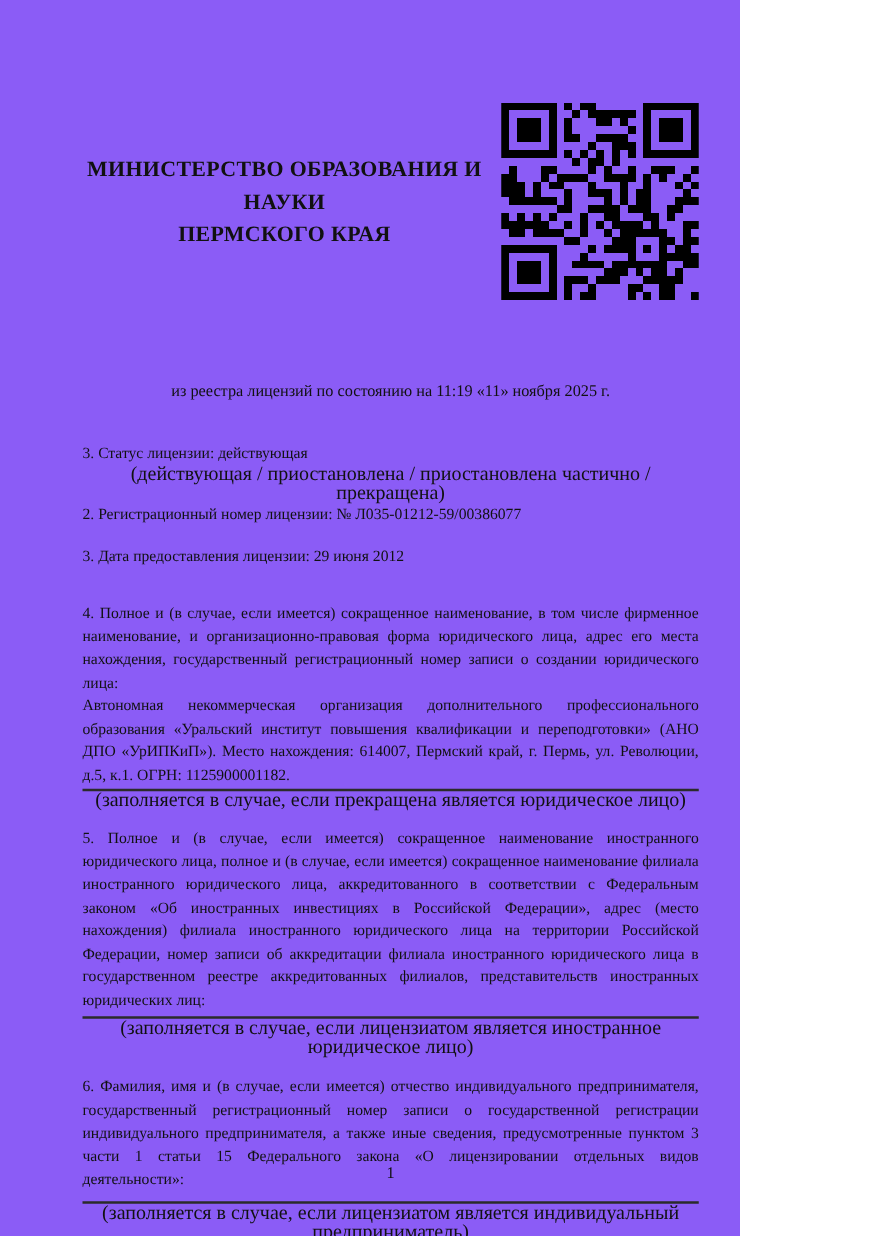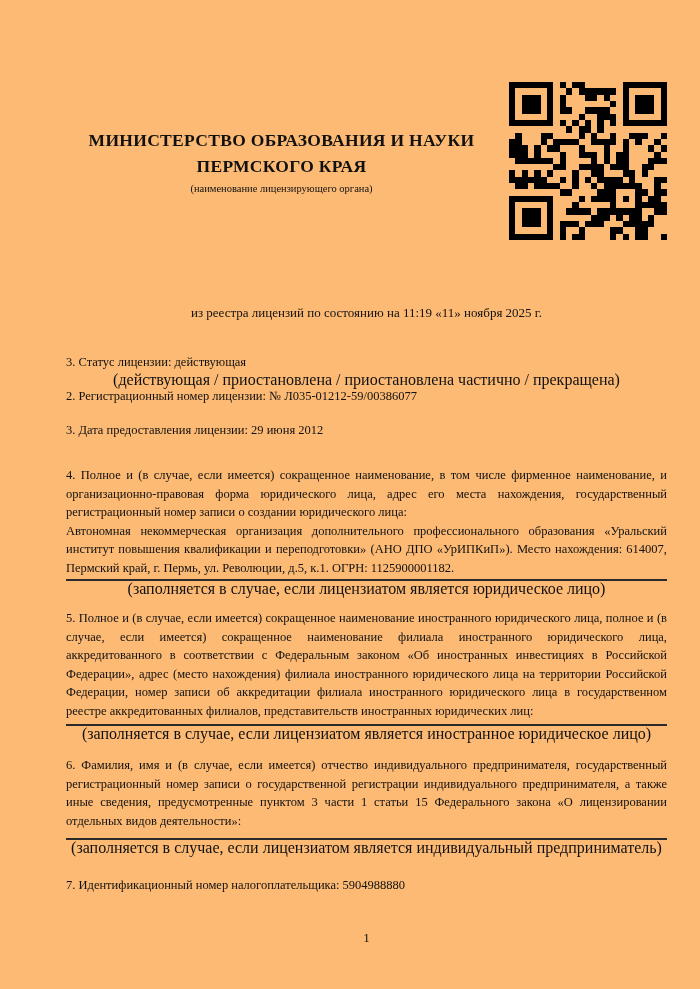--- a/index.html
+++ b/index.html
@@ -1,21 +1,21 @@
 <!DOCTYPE html>
 <html lang="ru"><head>
 <meta charset="utf-8">
 <style>
   html, body { margin: 0; padding: 0; background: #ffffff; }
   body {
     width: 700px; height: 989px;
     font-family: "Liberation Serif", "DejaVu Serif", serif;
     color: #111;
   }
-  .page { position: relative; width: 700px; height: 989px; background: #fdba74; overflow: hidden; }
+  .page { position: relative; width: 592px; height: 989px; background: #8b5cf6; overflow: hidden; }
   .content { padding: 82px 33px 0 66px; }
 
   .header-row { display: flex; align-items: center; }
   .header-text { flex: 1; text-align: center; padding-right: 12px; }
   .ministry { font-size: 17.5px; font-weight: bold; line-height: 26px; letter-spacing: 0.3px; }
   .ministry-note { font-size: 10.5px; line-height: 14px; margin-top: 3px; }
   .qr { width: 158px; height: 158px; flex: 0 0 158px; }
   .qr svg { display: block; width: 158px; height: 158px; }
 
   .doc-title { margin-top: 63px; text-align: center; font-size: 13px; line-height: 19px; }
@@ -44,21 +44,20 @@
 </head>
 <body>
 
 <div class="page">
   <div class="content">
 
     <div class="header-row">
       <div class="header-text">
         <div class="ministry">МИНИСТЕРСТВО ОБРАЗОВАНИЯ И НАУКИ</div>
         <div class="ministry">ПЕРМСКОГО КРАЯ</div>
-        <div class="ministry-note">(наименование лицензирующего органа)</div>
       </div>
       <div class="qr" id="qr">
           <svg viewBox="0 0 25 25" shape-rendering="crispEdges" fill="#000">
             <rect x="0" y="0" width="1" height="1"></rect>
             <rect x="1" y="0" width="1" height="1"></rect>
             <rect x="2" y="0" width="1" height="1"></rect>
             <rect x="3" y="0" width="1" height="1"></rect>
             <rect x="4" y="0" width="1" height="1"></rect>
             <rect x="5" y="0" width="1" height="1"></rect>
             <rect x="6" y="0" width="1" height="1"></rect>
@@ -385,21 +384,21 @@
 
     <div class="item sec-regnum">2. Регистрационный номер лицензии: № Л035-01212-59/00386077</div>
 
     <div class="item sec-date">3. Дата предоставления лицензии: 29 июня 2012</div>
 
     <div class="para sec-org">
       <div>4. Полное и (в случае, если имеется) сокращенное наименование, в том числе фирменное наименование, и организационно-правовая форма юридического лица, адрес его места нахождения, государственный регистрационный номер записи о создании юридического лица:</div>
       <div>Автономная некоммерческая организация дополнительного профессионального образования «Уральский институт повышения квалификации и переподготовки» (АНО ДПО «УрИПКиП»). Место нахождения: 614007, Пермский край, г. Пермь, ул. Революции, д.5, к.1. ОГРН: 1125900001182.</div>
     </div>
     <div class="rule rule-1"></div>
-    <div class="note">(заполняется в случае, если лицензиатом является юридическое лицо)</div>
+    <div class="note">(заполняется в случае, если прекращена является юридическое лицо)</div>
 
     <div class="para sec-foreign">5. Полное и (в случае, если имеется) сокращенное наименование иностранного юридического лица, полное и (в случае, если имеется) сокращенное наименование филиала иностранного юридического лица, аккредитованного в соответствии с Федеральным законом «Об иностранных инвестициях в Российской Федерации», адрес (место нахождения) филиала иностранного юридического лица на территории Российской Федерации, номер записи об аккредитации филиала иностранного юридического лица в государственном реестре аккредитованных филиалов, представительств иностранных юридических лиц:</div>
     <div class="rule rule-2"></div>
     <div class="note">(заполняется в случае, если лицензиатом является иностранное юридическое лицо)</div>
 
     <div class="para sec-entrepreneur">6. Фамилия, имя и (в случае, если имеется) отчество индивидуального предпринимателя, государственный регистрационный номер записи о государственной регистрации индивидуального предпринимателя, а также иные сведения, предусмотренные пунктом 3 части 1 статьи 15 Федерального закона «О лицензировании отдельных видов деятельности»:</div>
     <div class="rule rule-3"></div>
     <div class="note">(заполняется в случае, если лицензиатом является индивидуальный предприниматель)</div>
 
     <div class="item sec-inn">7. Идентификационный номер налогоплательщика: 5904988880</div>

